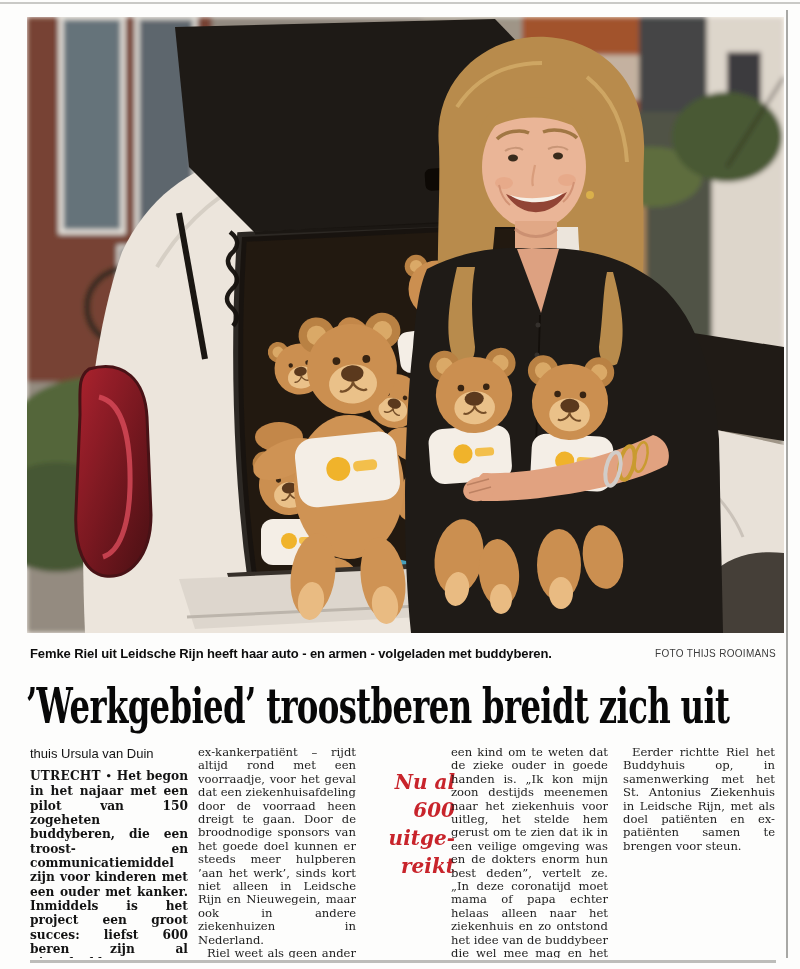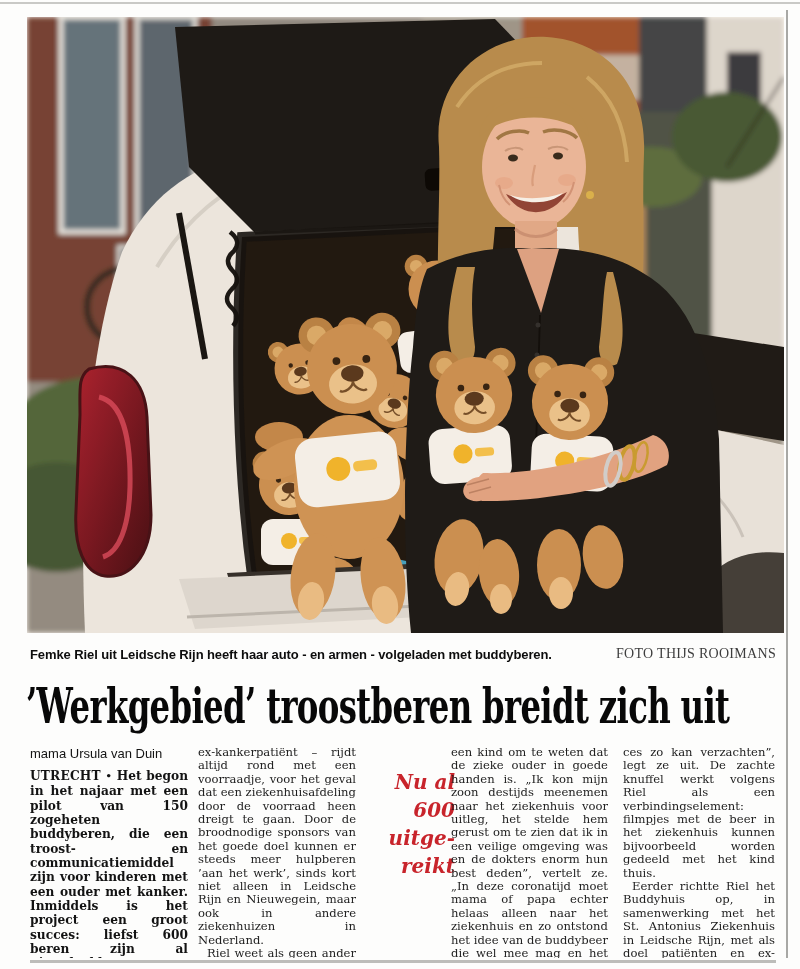--- a/index.html
+++ b/index.html
@@ -4,21 +4,21 @@
 <style>
   html,body{margin:0;padding:0;background:#ffffff;}
   .page{position:relative;width:800px;height:969px;background:#fdfdfc;overflow:hidden;
         font-family:"Liberation Sans",sans-serif;color:#1b1b1b;}
   .top-rule{position:absolute;left:0;top:2px;width:800px;height:2px;background:#c9c9c6;}
   .photo{position:absolute;left:27px;top:17px;width:757px;height:616px;margin:0;}
   .photo svg{display:block;}
   .caption-row{position:absolute;left:30px;top:646px;width:746px;display:flex;
                justify-content:space-between;align-items:center;}
   .caption{font-size:13px;font-weight:bold;color:#0d0d0d;letter-spacing:-.1px;}
-  .credit{font-size:14px;color:#3d3d3d;letter-spacing:.3px;white-space:nowrap;font-family:Liberation Serif, serif;}
+  .credit{font-size:10px;color:#3d3d3d;letter-spacing:.3px;white-space:nowrap;}
   .headline{position:absolute;left:26px;top:678px;margin:0;height:62px;width:774px;overflow:visible;}
   .hl-inner{display:inline-block;transform:scaleX(.66);transform-origin:0 0;
             font-family:"DejaVu Serif",serif;font-weight:bold;font-size:49px;line-height:56px;
             letter-spacing:-1px;color:#080808;white-space:nowrap;}
   .byline{position:absolute;left:30px;top:746px;font-size:13px;color:#141414;}
   .byline b{font-weight:normal;}
   .col{position:absolute;top:746px;bottom:11px;font-family:"DejaVu Serif",serif;
        font-size:11.6px;line-height:13.4px;text-align:justify;color:#1c1c1c;overflow:hidden;}
   .col p{margin:0;}
   .col p.ind{text-indent:9px;}
@@ -216,21 +216,21 @@
     </svg>
   </figure>
 
   <div class="caption-row">
     <span class="caption">Femke Riel uit Leidsche Rijn heeft haar auto - en armen - volgeladen met buddyberen.</span>
     <span class="credit">FOTO THIJS ROOIMANS</span>
   </div>
 
   <h1 class="headline"><span class="hl-inner">’Werkgebied’ troostberen breidt zich uit</span></h1>
 
-  <div class="byline"><span>mama</span> <b>Ursula van Duin</b></div>
+  <div class="byline"><span>thuis</span> <b>Ursula van Duin</b></div>
 
   <div class="col col1">
     <p class="intro"><b class="loc">UTRECHT</b> <span class="bullet">•</span> <span>Het begon in het najaar met een pilot van 150 zogeheten buddyberen, die een troost- en communicatiemiddel zijn voor kinderen met een ouder met kanker. Inmiddels is het project een groot succes: liefst 600 beren zijn al uitgedeeld aan patiënten.</span></p>
 
   </div>
 
   <div class="col col2">
     <p>ex-kankerpatiënt – rijdt altijd rond met een voorraadje, voor het geval dat een ziekenhuisafdeling door de voorraad heen dreigt te gaan. Door de broodnodige sponsors van het goede doel kunnen er steeds meer hulpberen ’aan het werk’, sinds kort niet alleen in Leidsche Rijn en Nieuwegein, maar ook in andere ziekenhuizen in Nederland.</p>
     <p class="ind">Riel weet als geen ander hoe belangrijk het is voor</p>
   </div>
@@ -238,21 +238,20 @@
   <div class="quote">Nu al
 600
 uitge-
 reikt</div>
 
   <div class="col col3">
     <p>een kind om te weten dat de zieke ouder in goede handen is. „Ik kon mijn zoon destijds meenemen naar het ziekenhuis voor uitleg, het stelde hem gerust om te zien dat ik in een veilige omgeving was en de dokters enorm hun best deden”, vertelt ze. „In deze coronatijd moet mama of papa echter helaas alleen naar het ziekenhuis en zo ontstond het idee van de buddybeer die wel mee mag en het pro-</p>
   </div>
 
   <div class="col col4">
-    <p>ces zo kan verzachten”, legt ze uit. De zachte knuffel werkt volgens Riel als een verbindingselement: filmpjes met de beer in het ziekenhuis kunnen bijvoorbeeld worden gedeeld met het kind thuis.</p>
     <p class="ind">Eerder richtte Riel het Buddyhuis op, in samenwerking met het St. Antonius Ziekenhuis in Leidsche Rijn, met als doel patiënten en ex-patiënten samen te brengen voor steun.</p>
   </div>
 
   <div class="bottom-rule"></div>
 
   <div class="edge-rule"></div>
   <div class="edge-col">
     
   </div>
 

